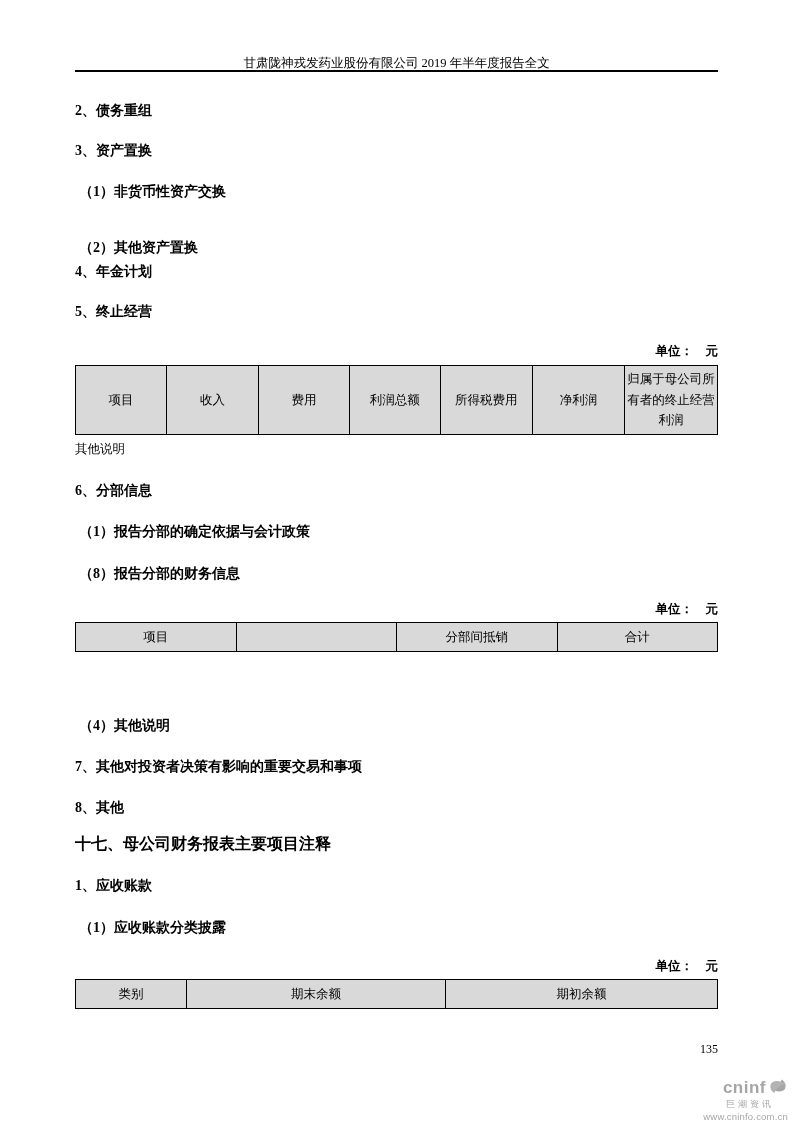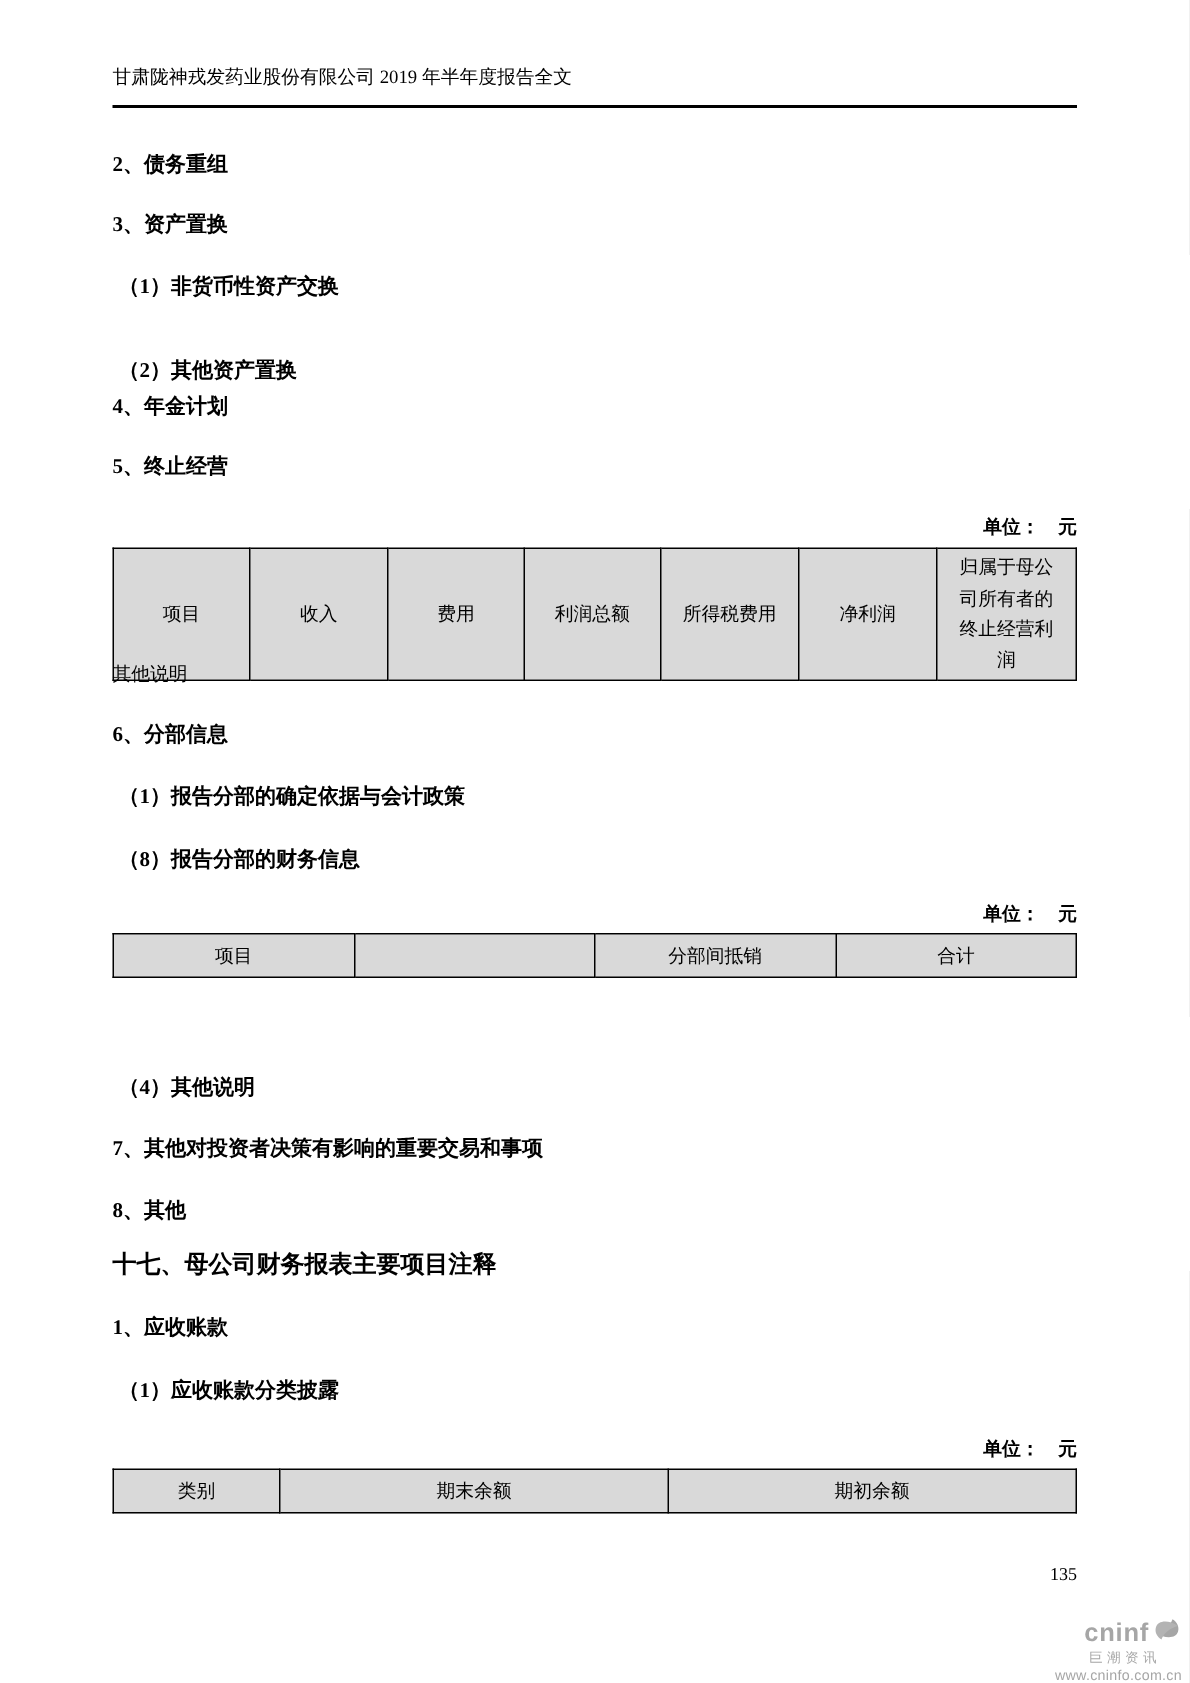--- a/index.html
+++ b/index.html
@@ -7,22 +7,22 @@
     position:relative;
     width:793px; height:1122px;
     margin:0 auto;
     background:#ffffff;
     font-family:"Liberation Serif","DejaVu Serif",serif;
     color:#000;
     overflow:hidden;
   }
   .abs { position:absolute; }
   .header-title {
-    top:44px; left:75px; width:643px;
-    text-align:left; font-size:12.5px; line-height:1.2;
+    top:56px; left:75px; width:643px;
+    text-align:center; font-size:12.5px; line-height:1.2;
   }
   .header-rule {
     top:70px; left:75px; width:643px;
     border-top:2px solid #000; height:0;
   }
   .item {
     left:75px; width:643px;
     font-weight:bold; font-size:14px; line-height:1.15;
     white-space:nowrap;
   }
@@ -44,21 +44,21 @@
     position:absolute; left:75px; width:643px;
     border-collapse:collapse; table-layout:fixed;
   }
   table.tbl th {
     border:1px solid #000;
     background:#d9d9d9;
     font-weight:normal;
     font-size:12.5px;
     text-align:center;
     vertical-align:middle;
-    padding:2px 13px;
+    padding:2px 1px;
     line-height:1.65;
   }
   .t1 { top:365px; }
   .t1 th { height:64px; }
   .t2 { top:622px; }
   .t2 th { height:24px; }
   .t3 { top:979px; }
   .t3 th { height:24px; }
   .page-number {
     top:1042px; left:75px; width:643px;

